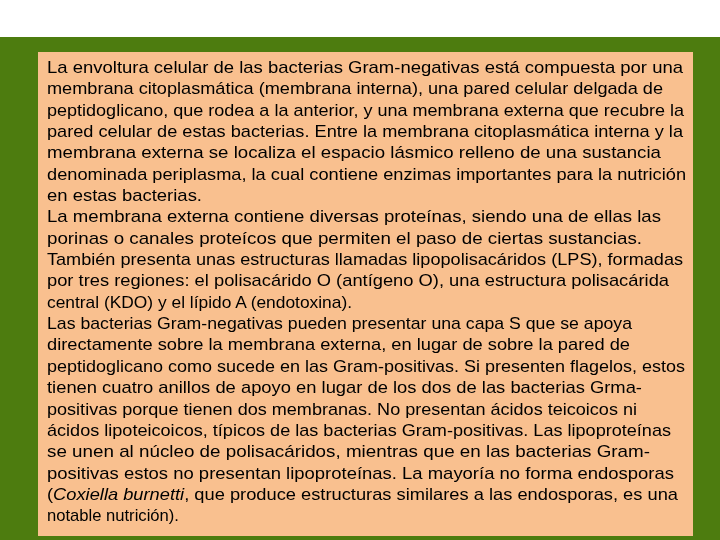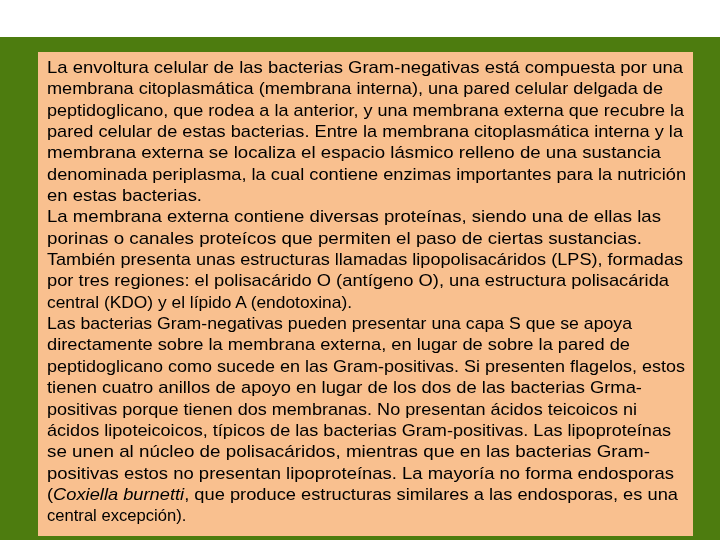--- a/index.html
+++ b/index.html
@@ -64,15 +64,15 @@
 
     <span class="line" style="display: block; transform: scaleX(1.0658);">Las bacterias Gram-negativas pueden presentar una capa S que se apoya</span>
     <span class="line" style="display: block; transform: scaleX(1.1011);">directamente sobre la membrana externa, en lugar de sobre la pared de</span>
     <span class="line" style="display: block; transform: scaleX(1.0841);">peptidoglicano como sucede en las Gram-positivas. Si presenten flagelos, estos</span>
     <span class="line" style="display: block; transform: scaleX(1.1064);">tienen cuatro anillos de apoyo en lugar de los dos de las bacterias Grma-</span>
     <span class="line" style="display: block; transform: scaleX(1.0878);">positivas porque tienen dos membranas. No presentan ácidos teicoicos ni</span>
     <span class="line" style="display: block; transform: scaleX(1.0895);">ácidos lipoteicoicos, típicos de las bacterias Gram-positivas. Las lipoproteínas</span>
     <span class="line" style="display: block; transform: scaleX(1.133);">se unen al núcleo de polisacáridos, mientras que en las bacterias Gram-</span>
     <span class="line" style="display: block; transform: scaleX(1.1125);">positivas estos no presentan lipoproteínas. La mayoría no forma endosporas</span>
     <span class="line" style="display: block; transform: scaleX(1.1016);"><span>(</span><em>Coxiella burnetti</em><span>, que produce estructuras similares a las endosporas, es una</span></span>
-    <span class="line" style="display: block;">central excepción).</span>
+    <span class="line" style="display: block;">notable nutrición).</span>
   </div>
 </div>
 
 </body></html>

